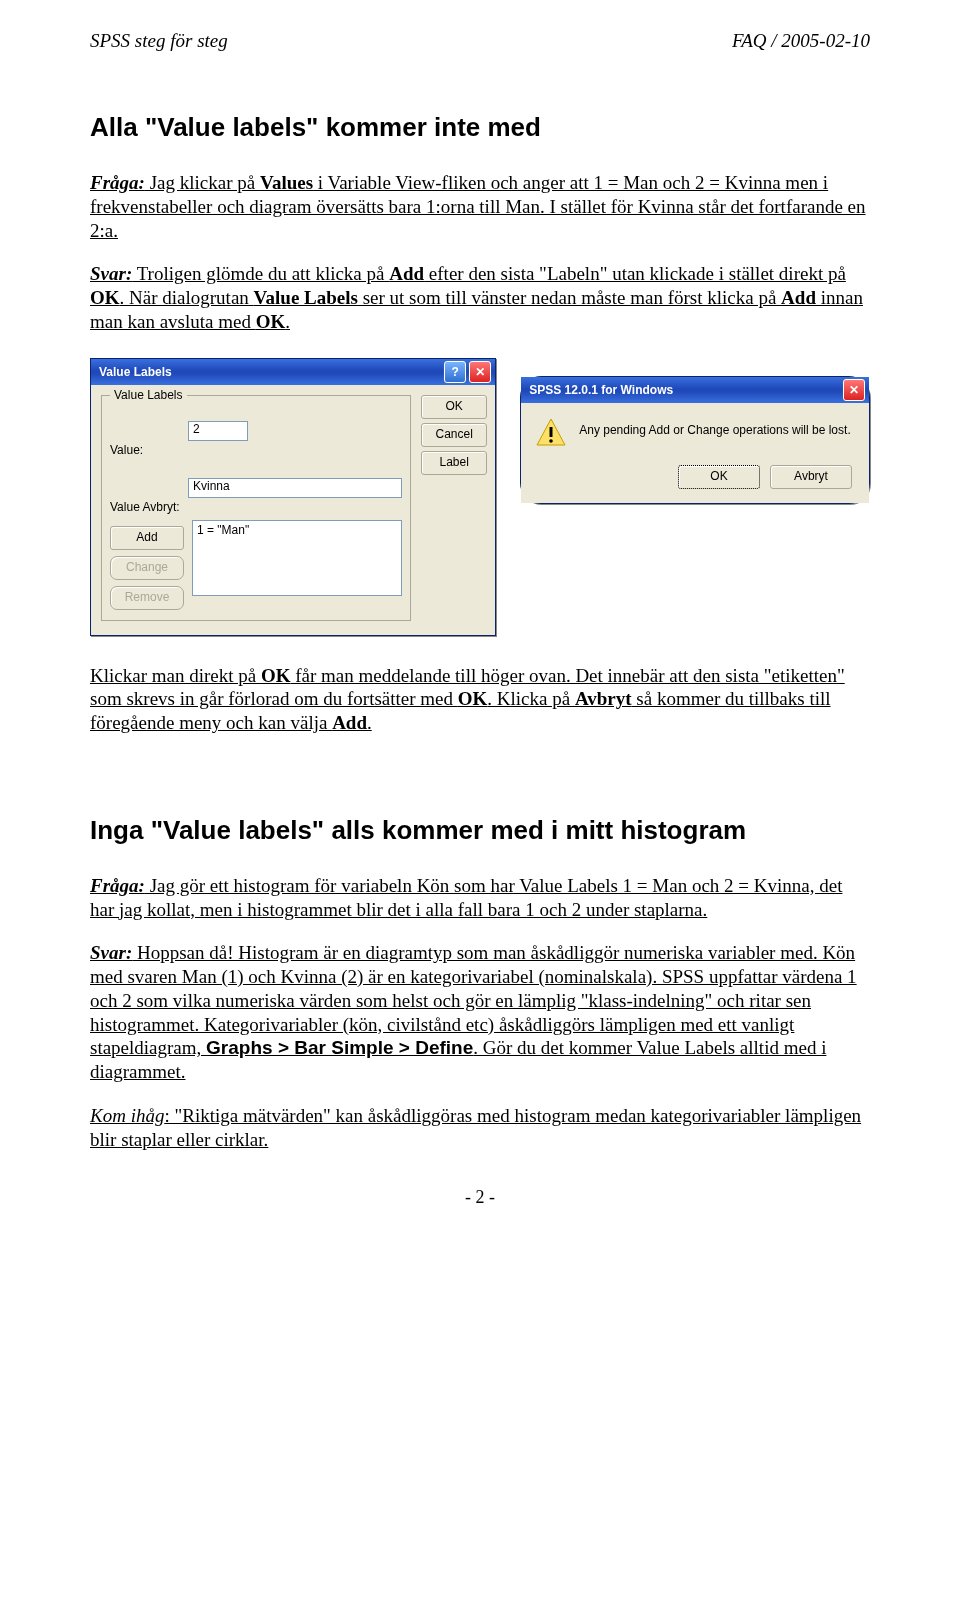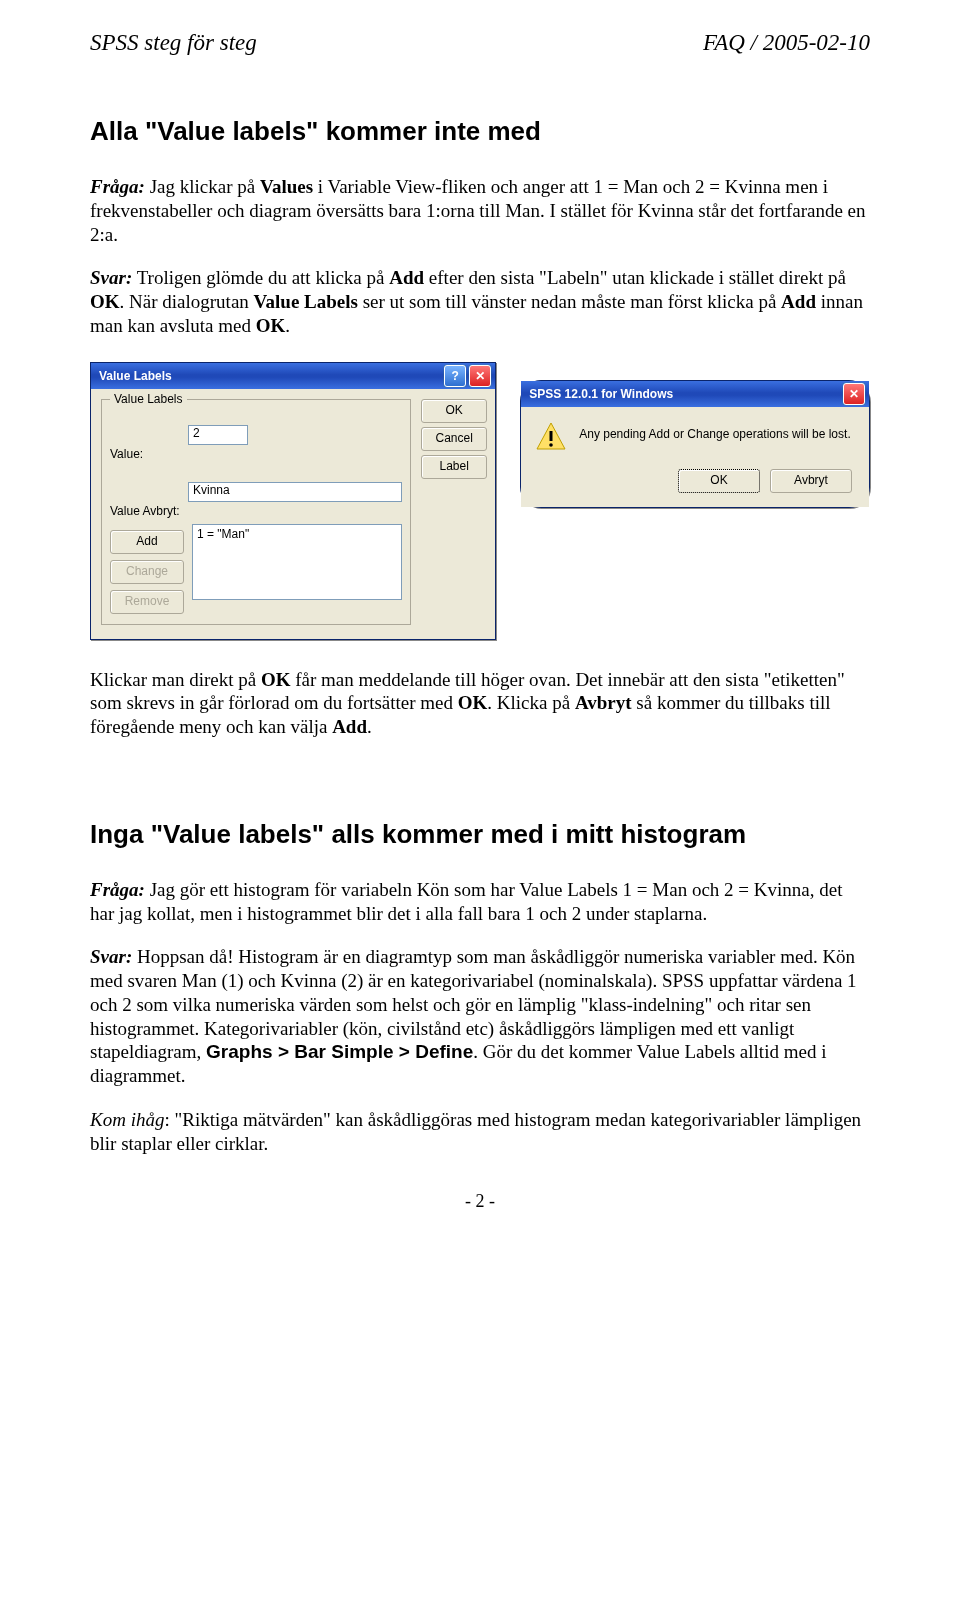--- a/index.html
+++ b/index.html
@@ -12,40 +12,41 @@
   .page {
     width: 960px;
     margin: 0 auto;
     padding: 30px 90px 40px 90px;
     box-sizing: border-box;
   }
   .header {
     display: flex;
     justify-content: space-between;
     font-style: italic;
-    font-size: 23px;
+    font-size: 19px;
     margin-bottom: 60px;
     text-align: right;
   }
   h1.section {
     font-family: Arial, Helvetica, sans-serif;
     font-weight: bold;
     font-size: 26px;
     margin: 0 0 28px 0;
   }
   h2.section {
     font-family: Arial, Helvetica, sans-serif;
     font-weight: bold;
     font-size: 26px;
     margin: 80px 0 28px 0;
   }
   p.body {
     font-size: 19px;
     line-height: 1.25;
     margin: 0 0 20px 0;
+    text-decoration: underline;
   }
   .sans {
     font-family: Arial, Helvetica, sans-serif;
   }
   .figs {
     display: flex;
     align-items: flex-start;
     gap: 24px;
     margin: 24px 0 28px 0;
   }
@@ -124,21 +125,21 @@
     height: 22px;
     background: #ece9d8;
     border: 1px solid #aca899;
     border-radius: 3px;
     font-size: 12px;
     font-family: Tahoma, Arial, sans-serif;
     text-align: center;
     line-height: 20px;
     box-shadow: inset 1px 1px 0 #fff;
   }
-  .btn.disabled { color: #aca899; }
+  .btn.disabled { color: #aca899; border-radius: 7px; }
   .btn-col { display: flex; flex-direction: column; gap: 6px; padding-top: 6px; }
   .btn-col .btn { width: 72px; }
   .side-btns { display: flex; flex-direction: column; gap: 4px; width: 64px; margin-top: 0;}
   .listbox {
     border: 1px solid #7f9db9;
     background: #fff;
     height: 70px;
     padding: 2px 4px;
     font-size: 12px;
     flex: 1;

